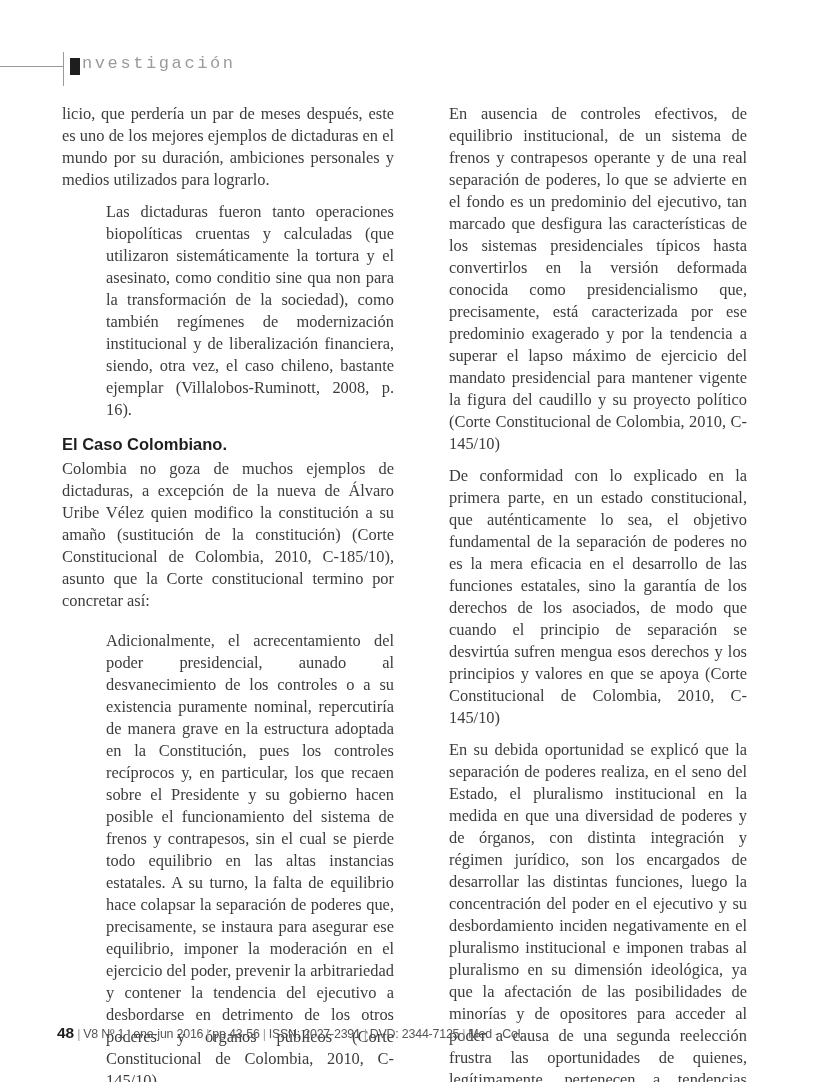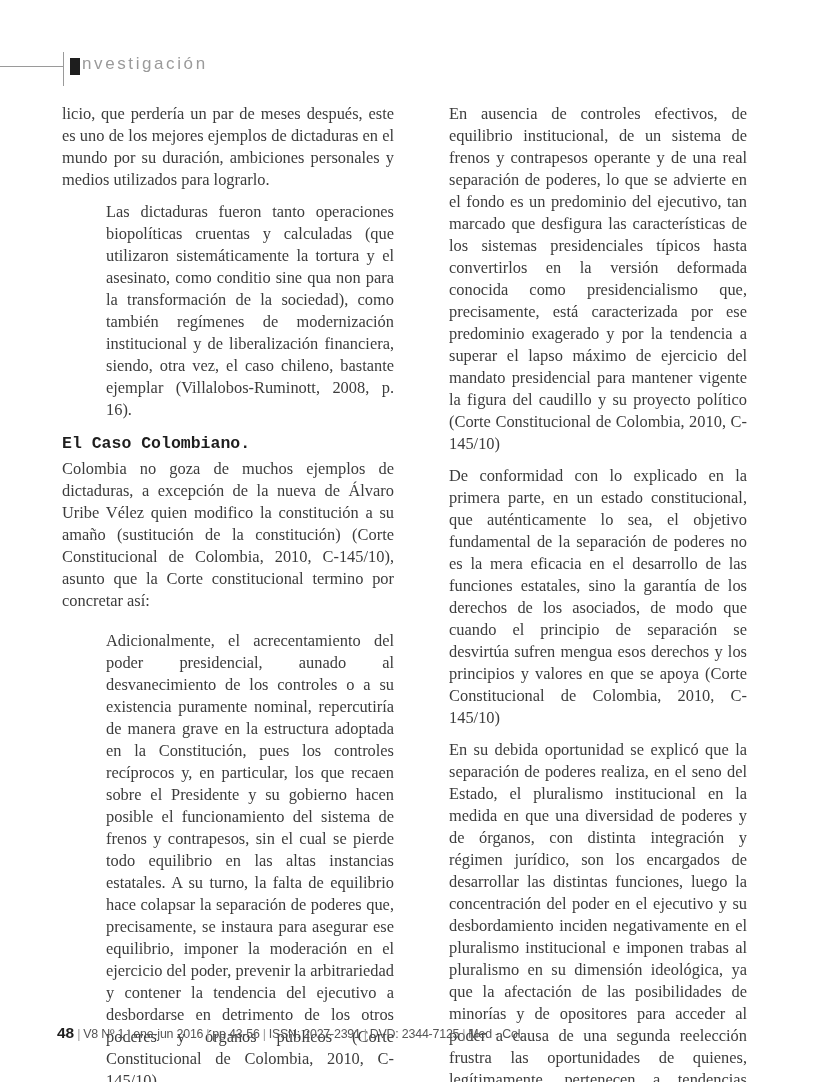--- a/index.html
+++ b/index.html
@@ -1,47 +1,47 @@
 <!DOCTYPE html>
 <html><head>
 <meta charset="utf-8">
 <style>
   html, body { margin: 0; padding: 0; background: #ffffff; }
   body { width: 828px; height: 1082px; position: relative; overflow: hidden; }
   .hdr-hline { position: absolute; left: 0; top: 66px; width: 63px; height: 1px; background: #9a9a9a; }
   .hdr-vline { position: absolute; left: 63px; top: 52px; width: 1px; height: 34px; background: #9a9a9a; }
   .hdr-block { position: absolute; left: 70px; top: 58px; width: 10px; height: 17px; background: #1e1e1e; }
-  .hdr-text { position: absolute; left: 82px; top: 54px; font-family: Liberation Sans, sans-serif; font-size: 17px; letter-spacing: 2.6px; color: #9a9a9a; font-weight: 300; }
+  .hdr-text { position: absolute; left: 82px; top: 54px; font-family: Liberation Mono, monospace; font-size: 17px; letter-spacing: 2.6px; color: #9a9a9a; font-weight: 300; }
 
   .col { position: absolute; top: 103px; font-family: "Liberation Serif", serif; font-size: 16.4px; line-height: 22px; color: #3c3c3c; }
   .col-left { left: 62px; width: 332px; }
   .col-right { left: 449px; width: 298px; }
   .col p { margin: 0 0 10px 0; text-align: justify; }
   .col p.quote { margin-left: 44px; margin-bottom: 12px; }
-  .col h3 { margin: 6px 0 3px 0; font-size: 16.5px; font-weight: bold; color: #1e1e1e; font-family: Liberation Mono, monospace; }
+  .col h3 { margin: 6px 0 3px 0; font-size: 16.5px; font-weight: bold; color: #1e1e1e; font-family: Liberation Sans, sans-serif; }
 
   .footer { position: absolute; left: 57px; top: 1024px; font-family: Liberation Sans, sans-serif; font-size: 12.4px; color: #555555; white-space: nowrap; letter-spacing: -0.2px; }
   .footer .pnum { font-weight: bold; font-size: 15.5px; color: #1e1e1e; letter-spacing: 0; }
   .footer .sep { color: #9a9a9a; margin: 0 3px; font-weight: 300; }
 </style>
 </head>
 <body>
 
 <div>
   <div class="hdr-hline"></div>
   <div class="hdr-vline"></div>
   <div class="hdr-block"></div>
   <div class="hdr-text">nvestigación</div>
 </div>
 
 <div class="col col-left">
   <p>licio, que perdería un par de meses después, este es uno de los mejores ejemplos de dictaduras en el mundo por su duración, ambiciones personales y medios utilizados para lograrlo.</p>
   <p class="quote">Las dictaduras fueron tanto operaciones biopolíticas cruentas y calculadas (que utilizaron sistemáticamente la tortura y el asesinato, como conditio sine qua non para la transformación de la sociedad), como también regímenes de modernización institucional y de liberalización financiera, siendo, otra vez, el caso chileno, bastante ejemplar (Villalobos-Ruminott, 2008, p. 16).</p>
   <h3>El Caso Colombiano.</h3>
-  <p>Colombia no goza de muchos ejemplos de dictaduras, a excepción de la nueva de Álvaro Uribe Vélez quien modifico la constitución a su amaño (sustitución de la constitución) (Corte Constitucional de Colombia, 2010, C-145/10), asunto que la Corte constitucional termino por concretar así:</p>
+  <p>Colombia no goza de muchos ejemplos de dictaduras, a excepción de la nueva de Álvaro Uribe Vélez quien modifico la constitución a su amaño (sustitución de la constitución) (Corte Constitucional de Colombia, 2010, C-185/10), asunto que la Corte constitucional termino por concretar así:</p>
   <p class="quote" style="margin-top:18px;">Adicionalmente, el acrecentamiento del poder presidencial, aunado al desvanecimiento de los controles o a su existencia puramente nominal, repercutiría de manera grave en la estructura adoptada en la Constitución, pues los controles recíprocos y, en particular, los que recaen sobre el Presidente y su gobierno hacen posible el funcionamiento del sistema de frenos y contrapesos, sin el cual se pierde todo equilibrio en las altas instancias estatales. A su turno, la falta de equilibrio hace colapsar la separación de poderes que, precisamente, se instaura para asegurar ese equilibrio, imponer la moderación en el ejercicio del poder, prevenir la arbitrariedad y contener la tendencia del ejecutivo a desbordarse en detrimento de los otros poderes y órganos públicos (Corte Constitucional de Colombia, 2010, C-145/10)</p>
 </div>
 
 <div class="col col-right">
   <p>En ausencia de controles efectivos, de equilibrio institucional, de un sistema de frenos y contrapesos operante y de una real separación de poderes, lo que se advierte en el fondo es un predominio del ejecutivo, tan marcado que desfigura las características de los sistemas presidenciales típicos hasta convertirlos en la versión deformada conocida como presidencialismo que, precisamente, está caracterizada por ese predominio exagerado y por la tendencia a superar el lapso máximo de ejercicio del mandato presidencial para mantener vigente la figura del caudillo y su proyecto político (Corte Constitucional de Colombia, 2010, C-145/10)</p>
   <p>De conformidad con lo explicado en la primera parte, en un estado constitucional, que auténticamente lo sea, el objetivo fundamental de la separación de poderes no es la mera eficacia en el desarrollo de las funciones estatales, sino la garantía de los derechos de los asociados, de modo que cuando el principio de separación se desvirtúa sufren mengua esos derechos y los principios y valores en que se apoya (Corte Constitucional de Colombia, 2010, C-145/10)</p>
   <p>En su debida oportunidad se explicó que la separación de poderes realiza, en el seno del Estado, el pluralismo institucional en la medida en que una diversidad de poderes y de órganos, con distinta integración y régimen jurídico, son los encargados de desarrollar las distintas funciones, luego la concentración del poder en el ejecutivo y su desbordamiento inciden negativamente en el pluralismo institucional e imponen trabas al pluralismo en su dimensión ideológica, ya que la afectación de las posibilidades de minorías y de opositores para acceder al poder a causa de una segunda reelección frustra las oportunidades de quienes, legítimamente, pertenecen a tendencias contrarias a la dominante y defienden ideas diferentes sobre la gestión gubernamental (Corte Constitucional de</p>
 </div>
 
 <div class="footer">

